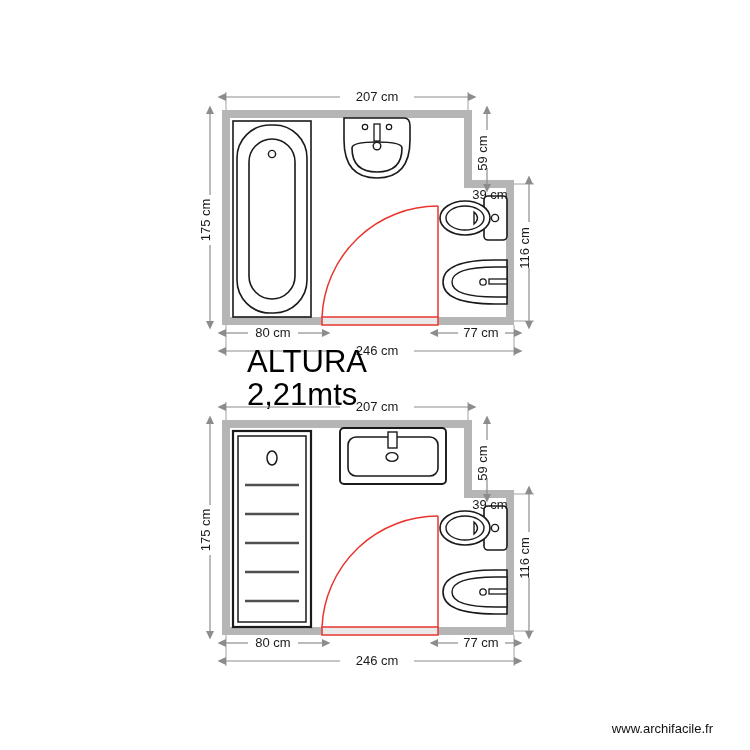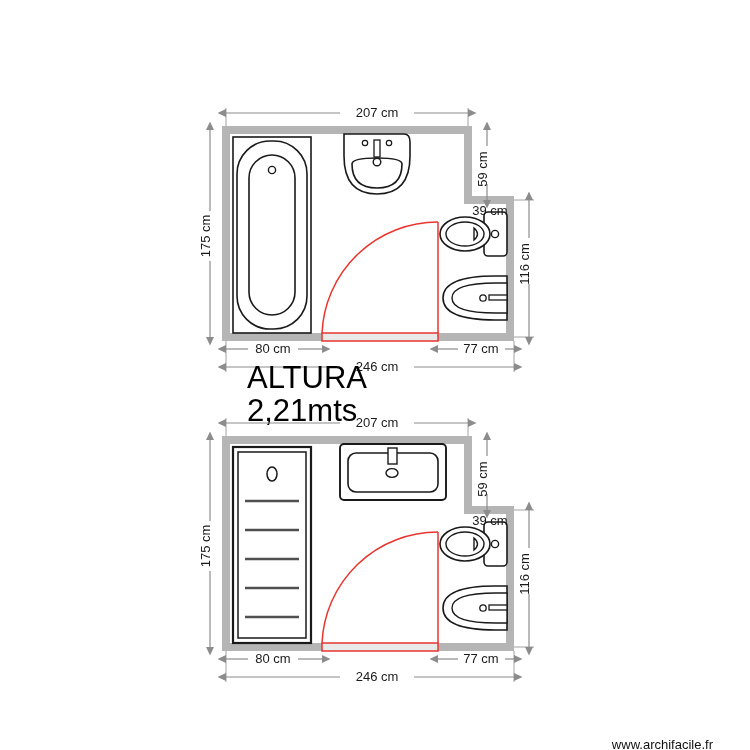--- a/index.html
+++ b/index.html
@@ -9,21 +9,21 @@
   }
   body {
     width: 750px;
     height: 750px;
     position: relative;
     font-family: "Liberation Sans", sans-serif;
     overflow: hidden;
   }
   .plan-root {
     position: absolute;
-    left: 0; top: 16px;
+    left: 0; top: 0;
     width: 750px;
     height: 662px;
   }
   svg.plan-svg {
     position: absolute;
     left: 0; top: 0;
     width: 750px;
     height: 750px;
     display: block;
   }

